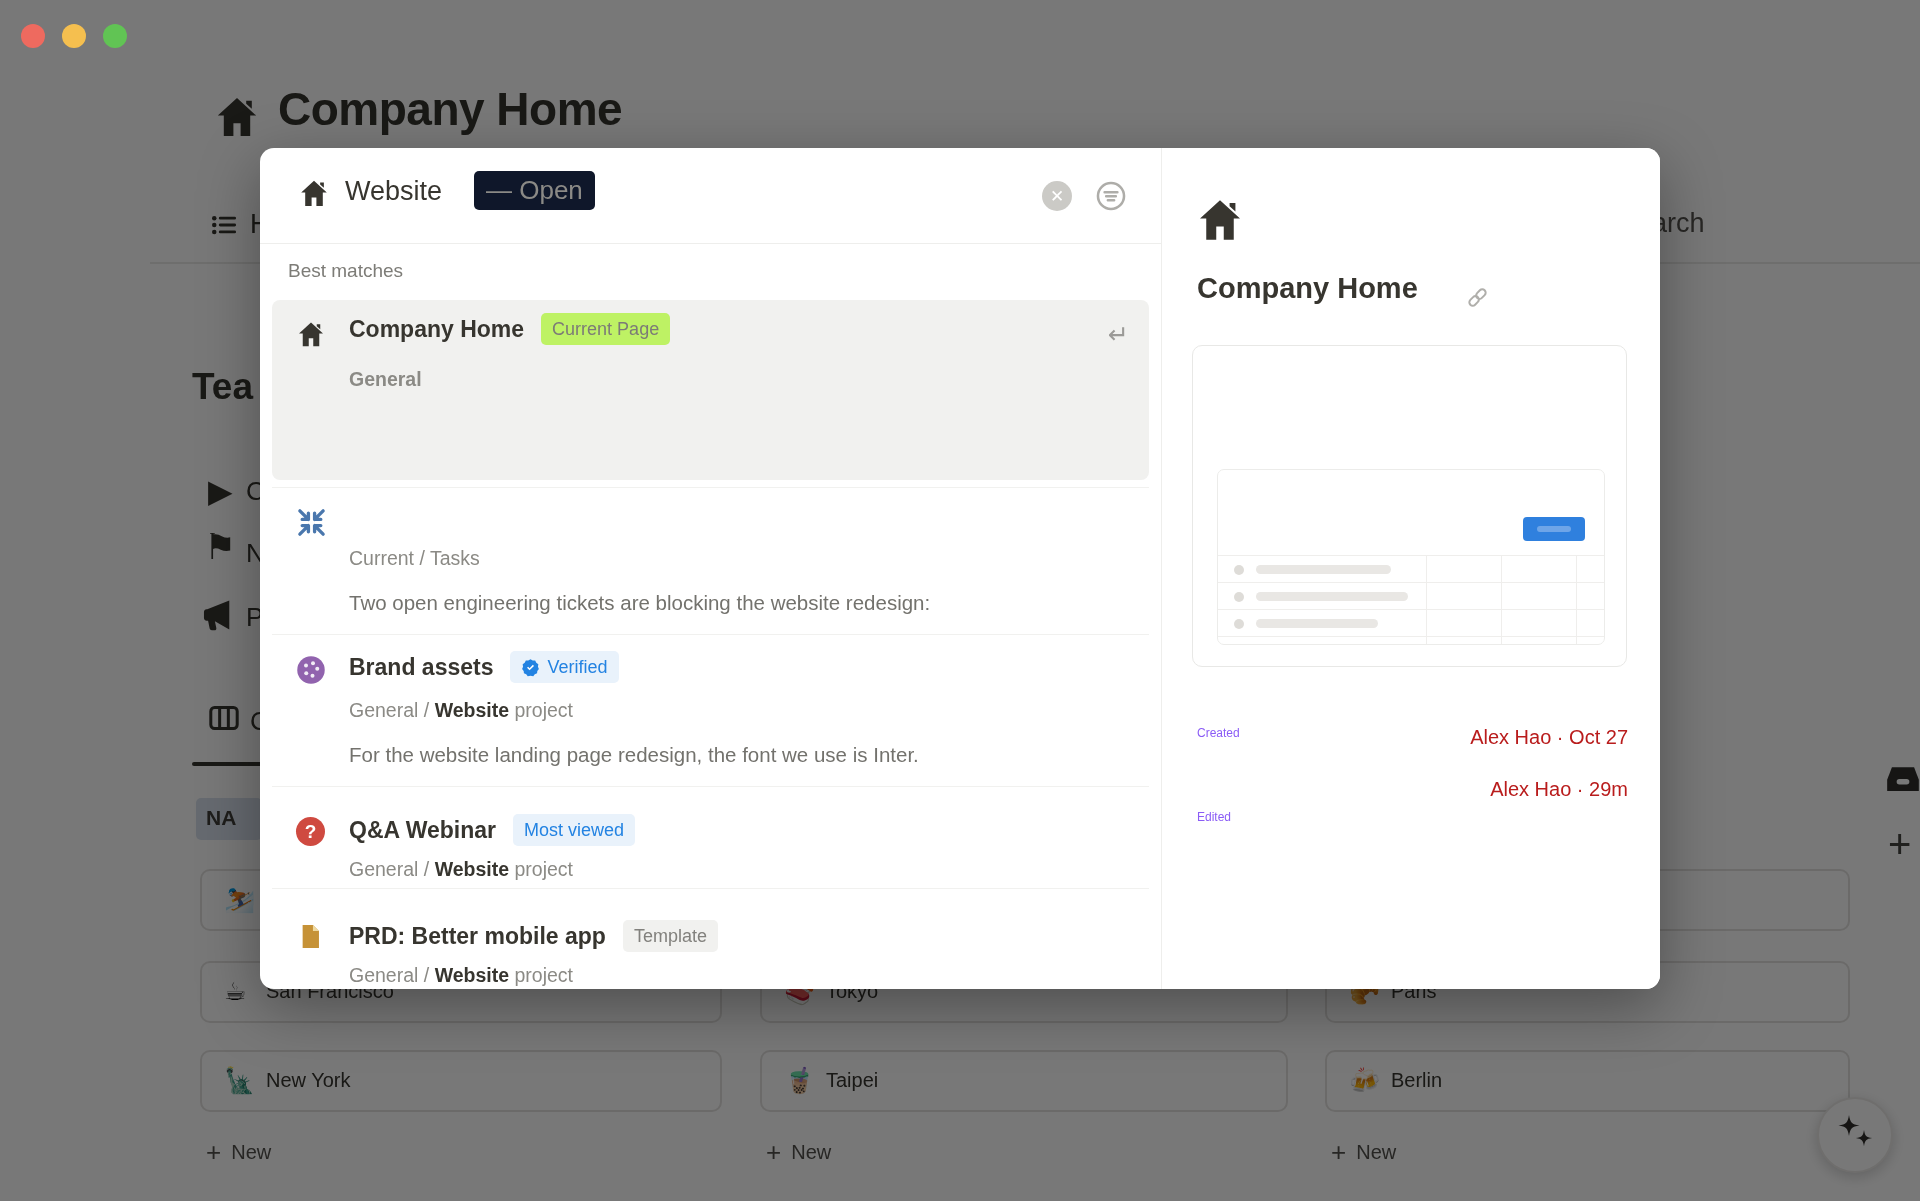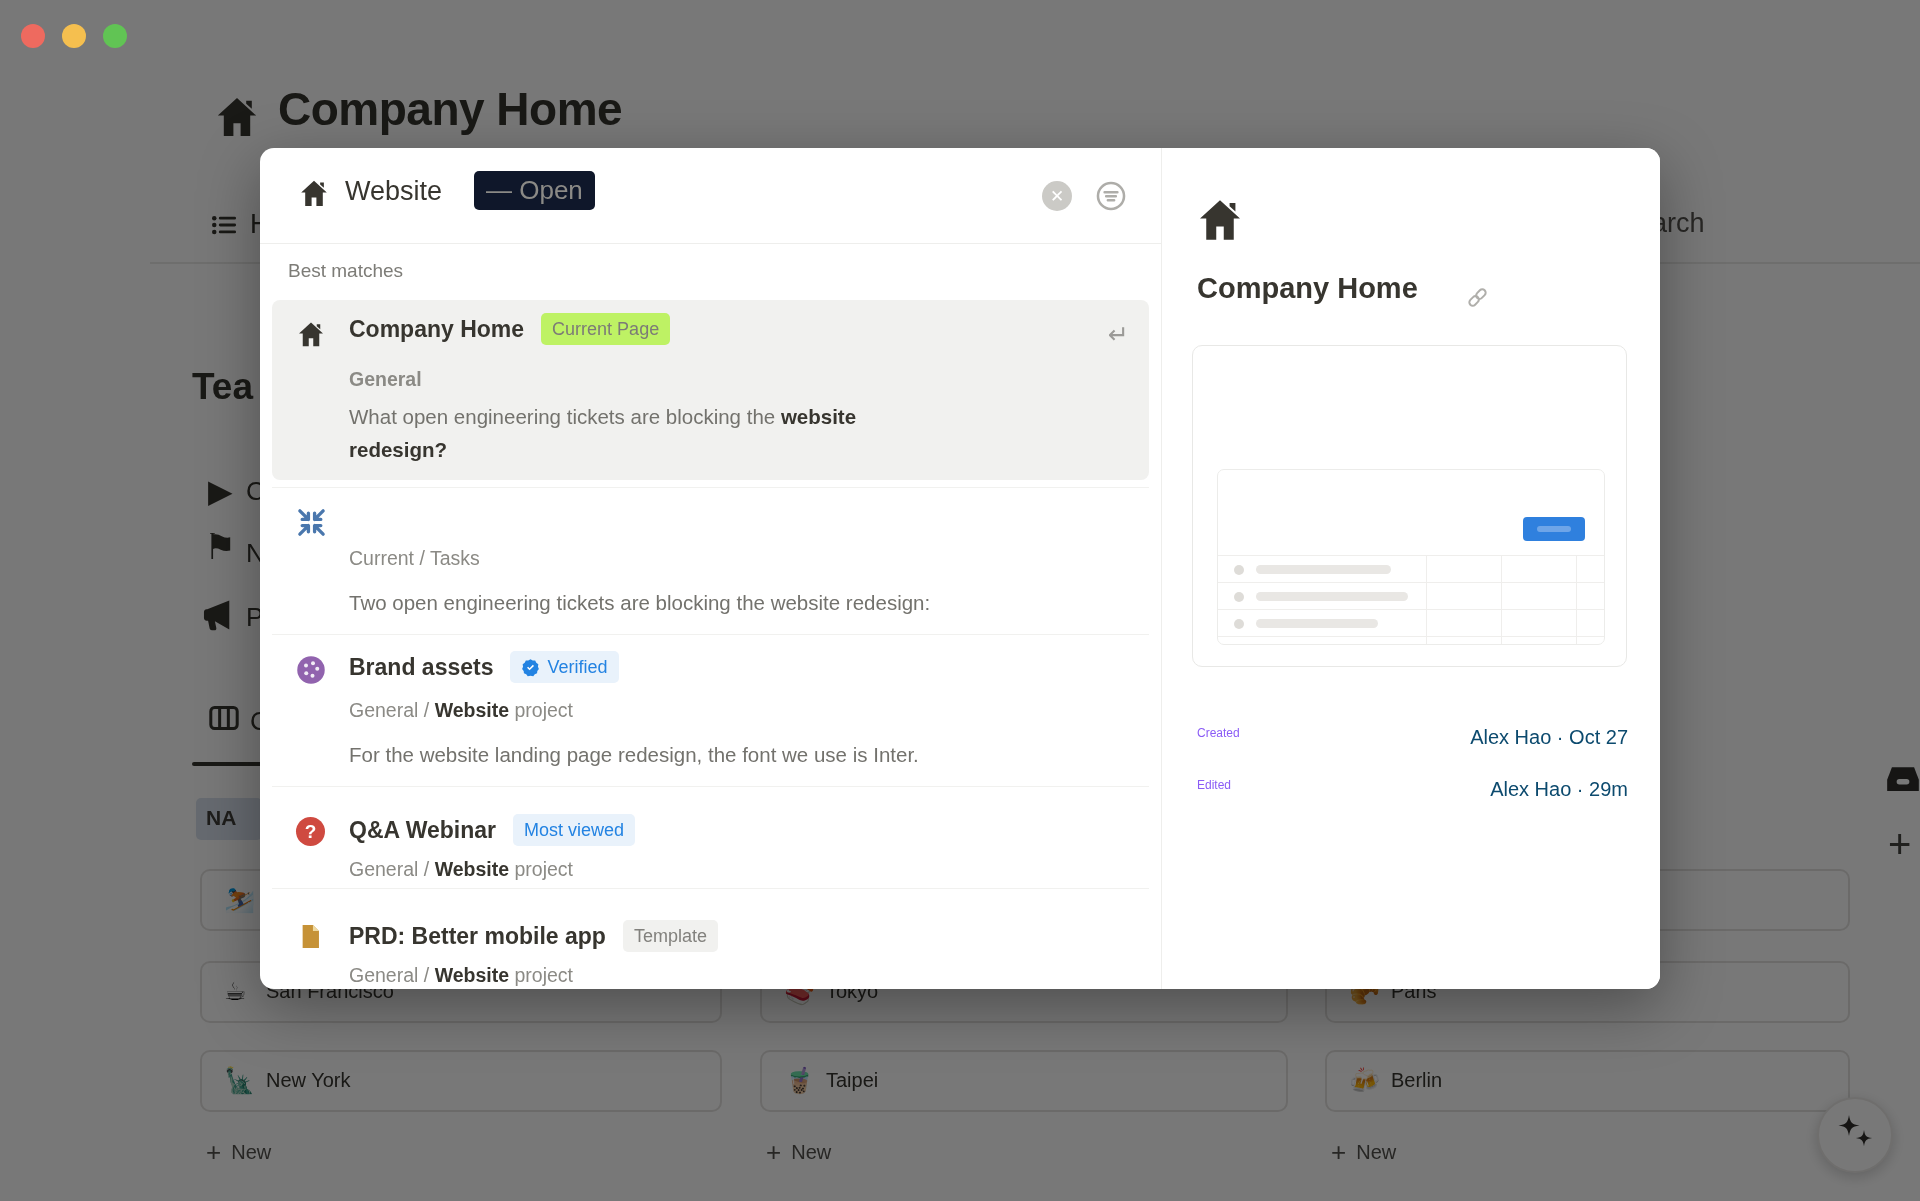--- a/index.html
+++ b/index.html
@@ -58,21 +58,21 @@
   .pv-title{position:absolute;left:35px;top:124px;font-size:29px;font-weight:700;color:#37352f;}
   .pv-card{position:absolute;left:30px;top:197px;width:435px;height:322px;border:1px solid #e8e8e6;border-radius:10px;background:#fff;overflow:hidden;}
   .mock-card{position:absolute;left:24px;top:123px;width:388px;height:176px;border:1px solid #ececea;border-radius:7px;background:#fff;overflow:hidden;}
   .mock-btn{position:absolute;left:305px;top:47px;width:62px;height:24px;border-radius:4px;background:#2f80de;}
   .mock-btn-bar{position:absolute;left:14px;top:9px;width:34px;height:6px;border-radius:3px;background:#6ea5e8;}
   .mock-row{position:absolute;left:0;width:388px;height:27px;border-top:1px solid #efeeec;}
   .mock-dot{position:absolute;left:16px;top:9px;width:10px;height:10px;border-radius:50%;background:#dedcd8;}
   .mock-bar{position:absolute;left:38px;top:9px;height:9px;border-radius:4.5px;background:#e9e7e4;}
   .mock-col{position:absolute;top:85px;bottom:0;width:1px;background:#efeeec;}
   .meta-label{position:absolute;left:35px;font-size:12px;color:#8b5cf6;}
-  .meta-value{position:absolute;right:32px;font-size:20px;font-weight:500;color:#0c4a6e;}
+  .meta-value{position:absolute;right:32px;font-size:20px;font-weight:500;color:#b91c1c;}
 </style>
 </head>
 <body>
 
 <div class="stage">
 
   <div class="bg">
 
     <span class="abs" style="left:213px;top:94px;">
       <svg viewBox="0 0 24 24" width="48" height="48">
@@ -220,21 +220,20 @@
         <span class="ric" style="top:20px;">
           <svg viewBox="0 0 24 24" width="30" height="30">
               <path fill="#37352f" d="M16.6 3.4h2.8v4l-2.8-2.5zM12 2 2.4 10.8h3V21h4.8v-6.4h3.6V21h4.8V10.8h3z"></path>
             </svg>
         </span>
         <div class="tline" style="top:13px;">
           <span><span class="rt">Company Home</span><span class="rt-rest"></span></span>
           <span class="badge gray-sel">Current Page</span>
         </div>
         <div class="bc" style="top:68px;font-weight:bold;"><span>General</span><b></b><span></span></div>
-        <div class="rdesc" style="top:100px;width:565px;"><span>What open engineering tickets are blocking the </span><b>website redesign?</b></div>
         <span class="enter-ic">↵</span>
       </div>
 
       <div class="rdiv" style="top:339px;"></div>
 
       <div class="result" style="top:342px;height:142px;">
         <span class="ric" style="top:17px;">
           <svg viewBox="0 0 24 24" width="31" height="31" fill="none" stroke="#4a77ad" stroke-width="2.6" stroke-linecap="round" stroke-linejoin="round">
               <path d="M3 3l6.6 6.6M9.6 4.8v4.8H4.8"></path>
               <path d="M21 3l-6.6 6.6M14.4 4.8v4.8h4.8"></path>
@@ -342,17 +341,17 @@
             </div>
           <div class="mock-row" style="top:166px;"></div>
           <div class="mock-col" style="left:208px;"></div>
           <div class="mock-col" style="left:283px;"></div>
           <div class="mock-col" style="left:358px;"></div>
         </div>
       </div>
 
       <div class="meta-label" style="top:578px;">Created</div>
       <div class="meta-value" style="top:578px;">Alex Hao · Oct 27</div>
-      <div class="meta-label" style="top:630px;">Edited</div>
+      <div class="meta-label" style="top:662px;">Edited</div>
       <div class="meta-value" style="top:630px;">Alex Hao · 29m</div>
     </div>
   </div>
 </div>
 
 </body></html>

